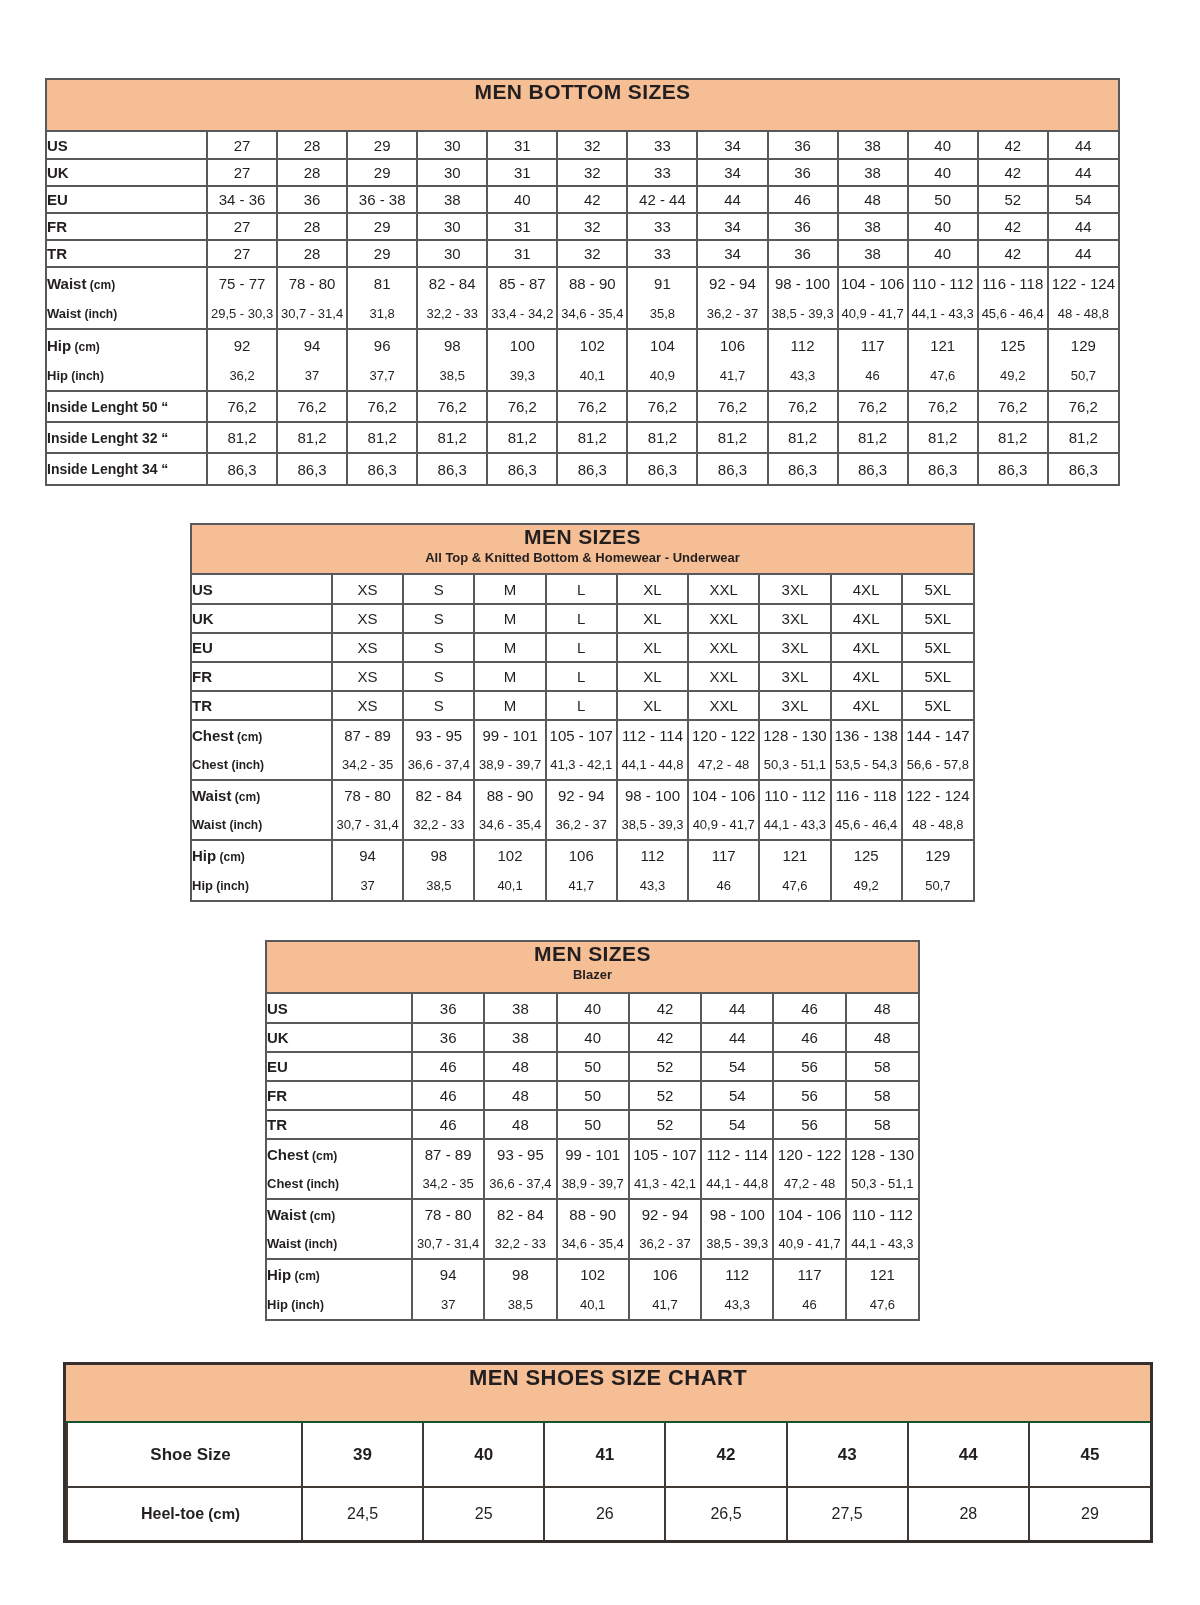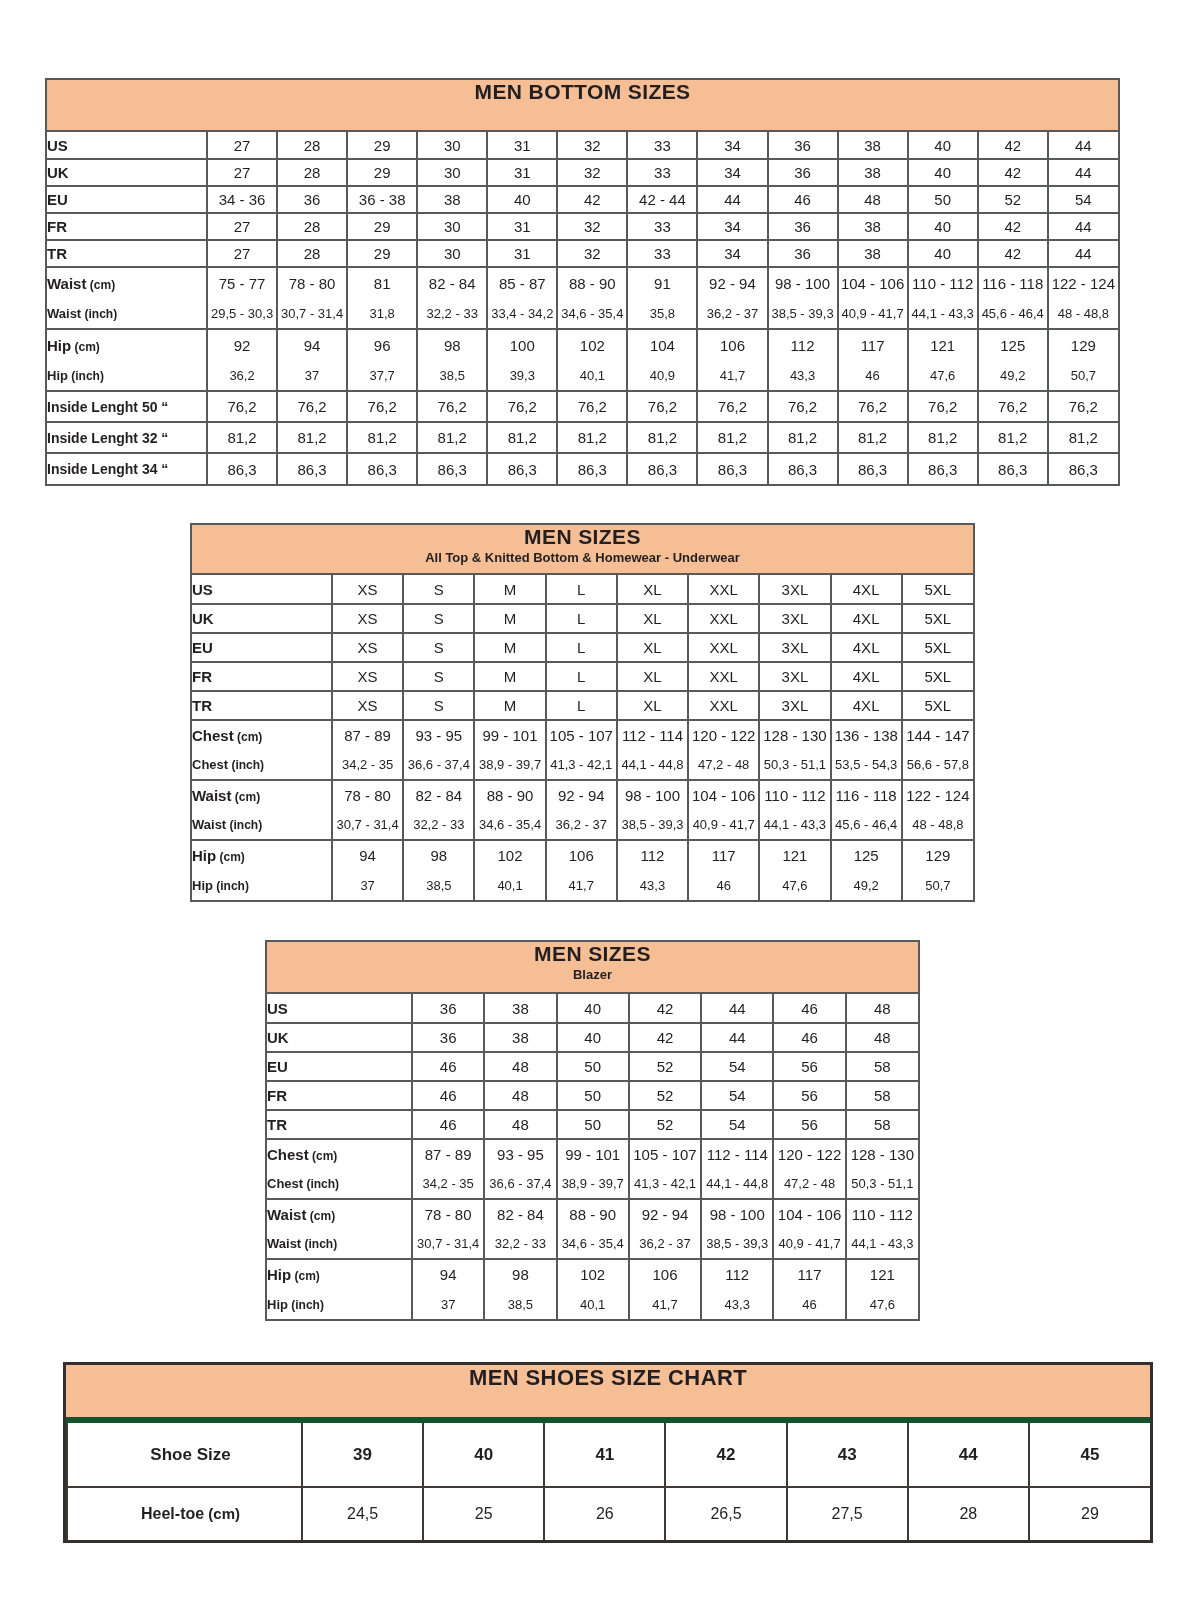--- a/index.html
+++ b/index.html
@@ -18,21 +18,21 @@
   .t4 { left: 63px;  top: 1362px; width: 1090px; border: 3px solid #35302C; }
 
   .thead {
     background: #F6BE94;
     display: flex; flex-direction: column; align-items: center; justify-content: flex-start;
     border-bottom: 2px solid #58595B;
   }
   .t1 .thead { height: 52px; }
   .t2 .thead { height: 50px; }
   .t3 .thead { height: 52px; }
-  .t4 .thead { height: 58px; border-bottom: 6px solid #14532d; }
+  .t4 .thead { height: 58px; border-bottom: 2px solid #14532d; }
 
   .title { font-weight: 700; font-size: 21px; letter-spacing: .4px; color: #231F20; }
   .t4 .title { font-size: 22px; }
   .subtitle { font-weight: 700; font-size: 13px; margin-top: 1px; color: #231F20; }
 
   table { border-collapse: collapse; table-layout: fixed; width: 100%; }
   td {
     border-left: 2px solid #58595B;
     border-top: 2px solid #58595B;
     text-align: center; font-size: 15px; padding: 0;

